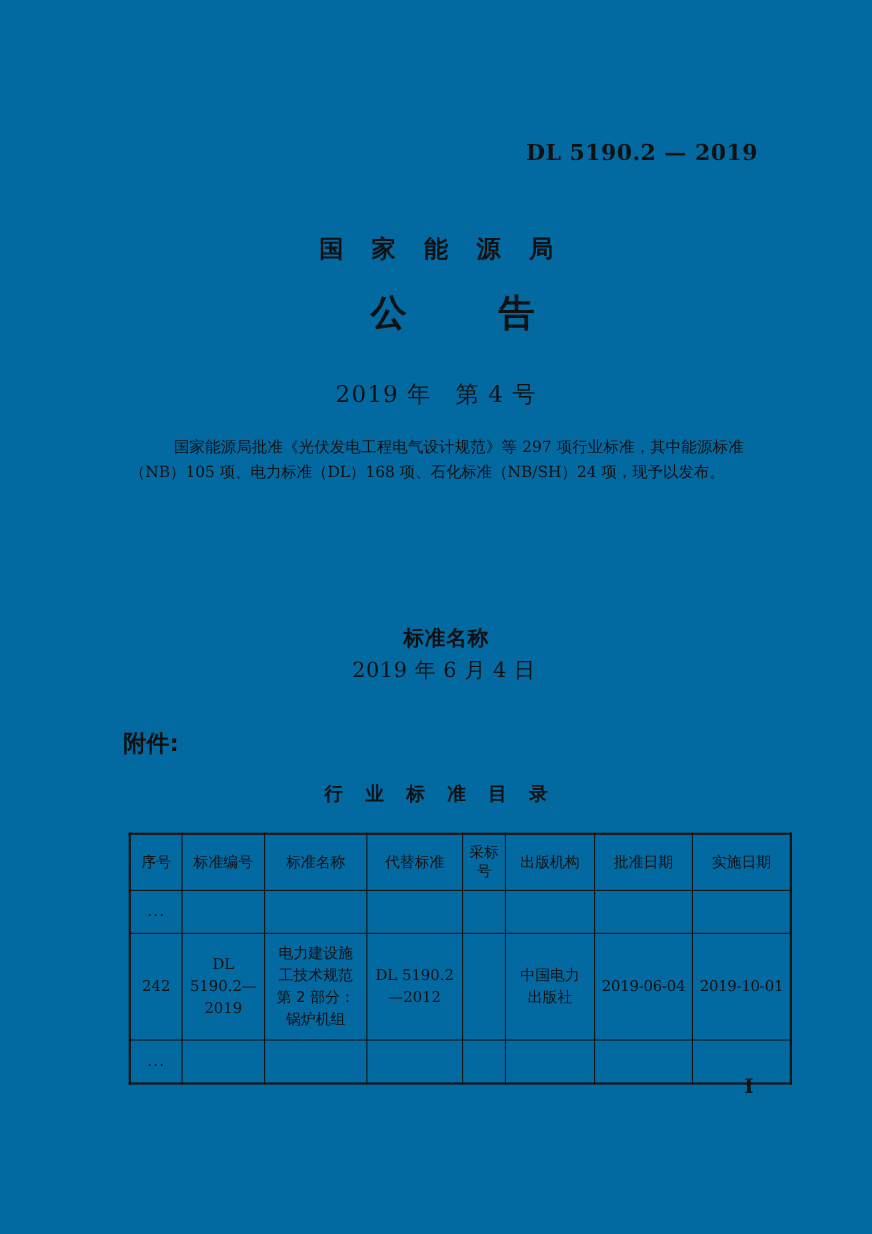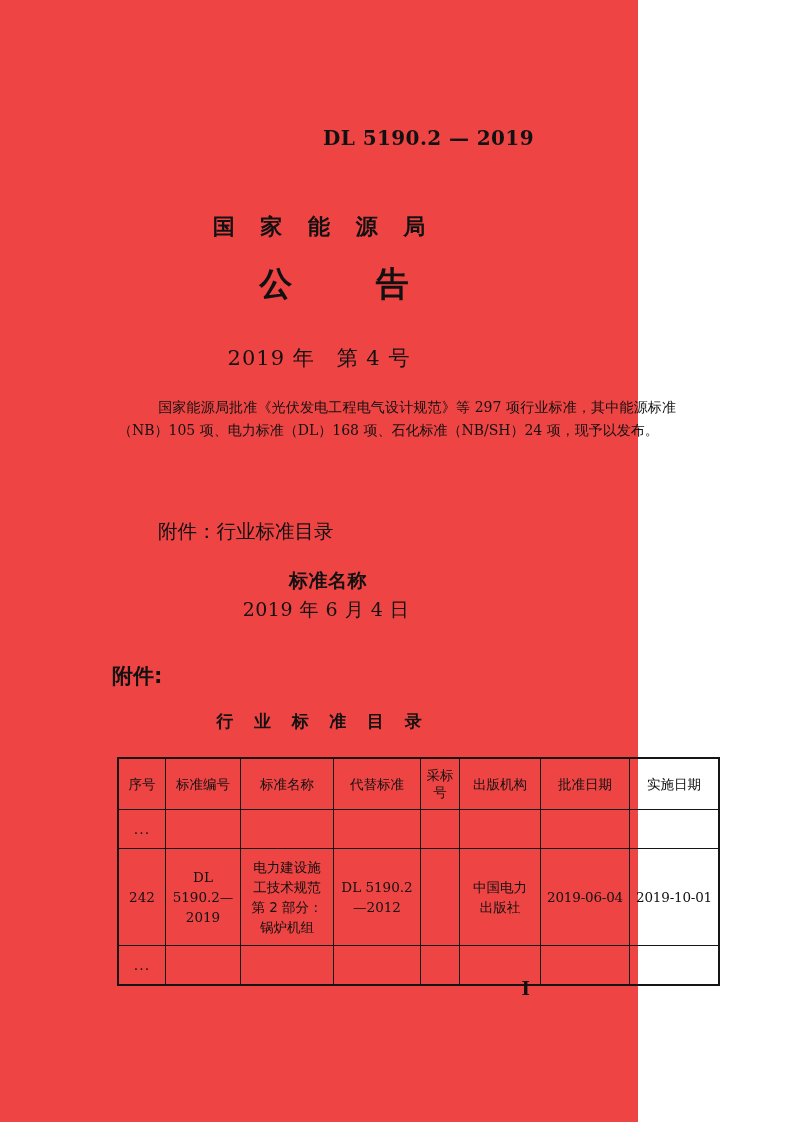--- a/index.html
+++ b/index.html
@@ -12,23 +12,23 @@
     height: 1122px;
     position: relative;
     font-family: "DejaVu Serif", "Liberation Serif", serif;
     color: #1a1a1a;
     overflow: hidden;
   }
 
   .page {
     position: absolute;
     inset: 0;
-    width: 638px;
+    width: 793px;
     height: 1122px;
-    background: #ef4444;
+    background: #0369a1;
   }
 
   
   .doc-header {
     position: absolute;
     top: 126px;
     left: 0;
     right: 104px;
     text-align: right;
     font-family: "DejaVu Serif", "Liberation Serif", serif;
@@ -135,21 +135,21 @@
     font-weight: bold;
     font-size: 21px;
     color: #111;
   }
   .table-title {
     position: absolute;
     top: 710px;
     left: 0;
     right: 0;
     text-align: center;
-    font-family: Liberation Sans, sans-serif;
+    font-family: Liberation Serif, serif;
     font-weight: bold;
     font-size: 17px;
     letter-spacing: 8px;
     text-indent: 8px;
     color: #111;
   }
 
   
   .table-wrap {
     position: absolute;
@@ -239,23 +239,20 @@
   <div class="org-title">国 家 能 源 局</div>
 
   <div class="announce-title">公 告</div>
 
   <div class="issue-line">2019 年　第 4 号</div>
 
   <div class="body-para">
     <span class="indent"></span><span>国家能源局批准《光伏发电工程电气设计规范》等 297 项行业标准，其中能源标准（NB）105 项、电力标准（DL）168 项、石化标准（NB/SH）24 项，现予以发布。</span>
   </div>
 
-  <div class="attach-inline">
-    <span class="indent"></span><span>附件：行业标准目录</span>
-  </div>
 
   <div class="signature">
     <div class="sig-org">标准名称</div>
     <div class="sig-date">2019 年 6 月 4 日</div>
   </div>
 
   <div class="attach-heading">附件:</div>
 
   <div class="table-title">行 业 标 准 目 录</div>
 

